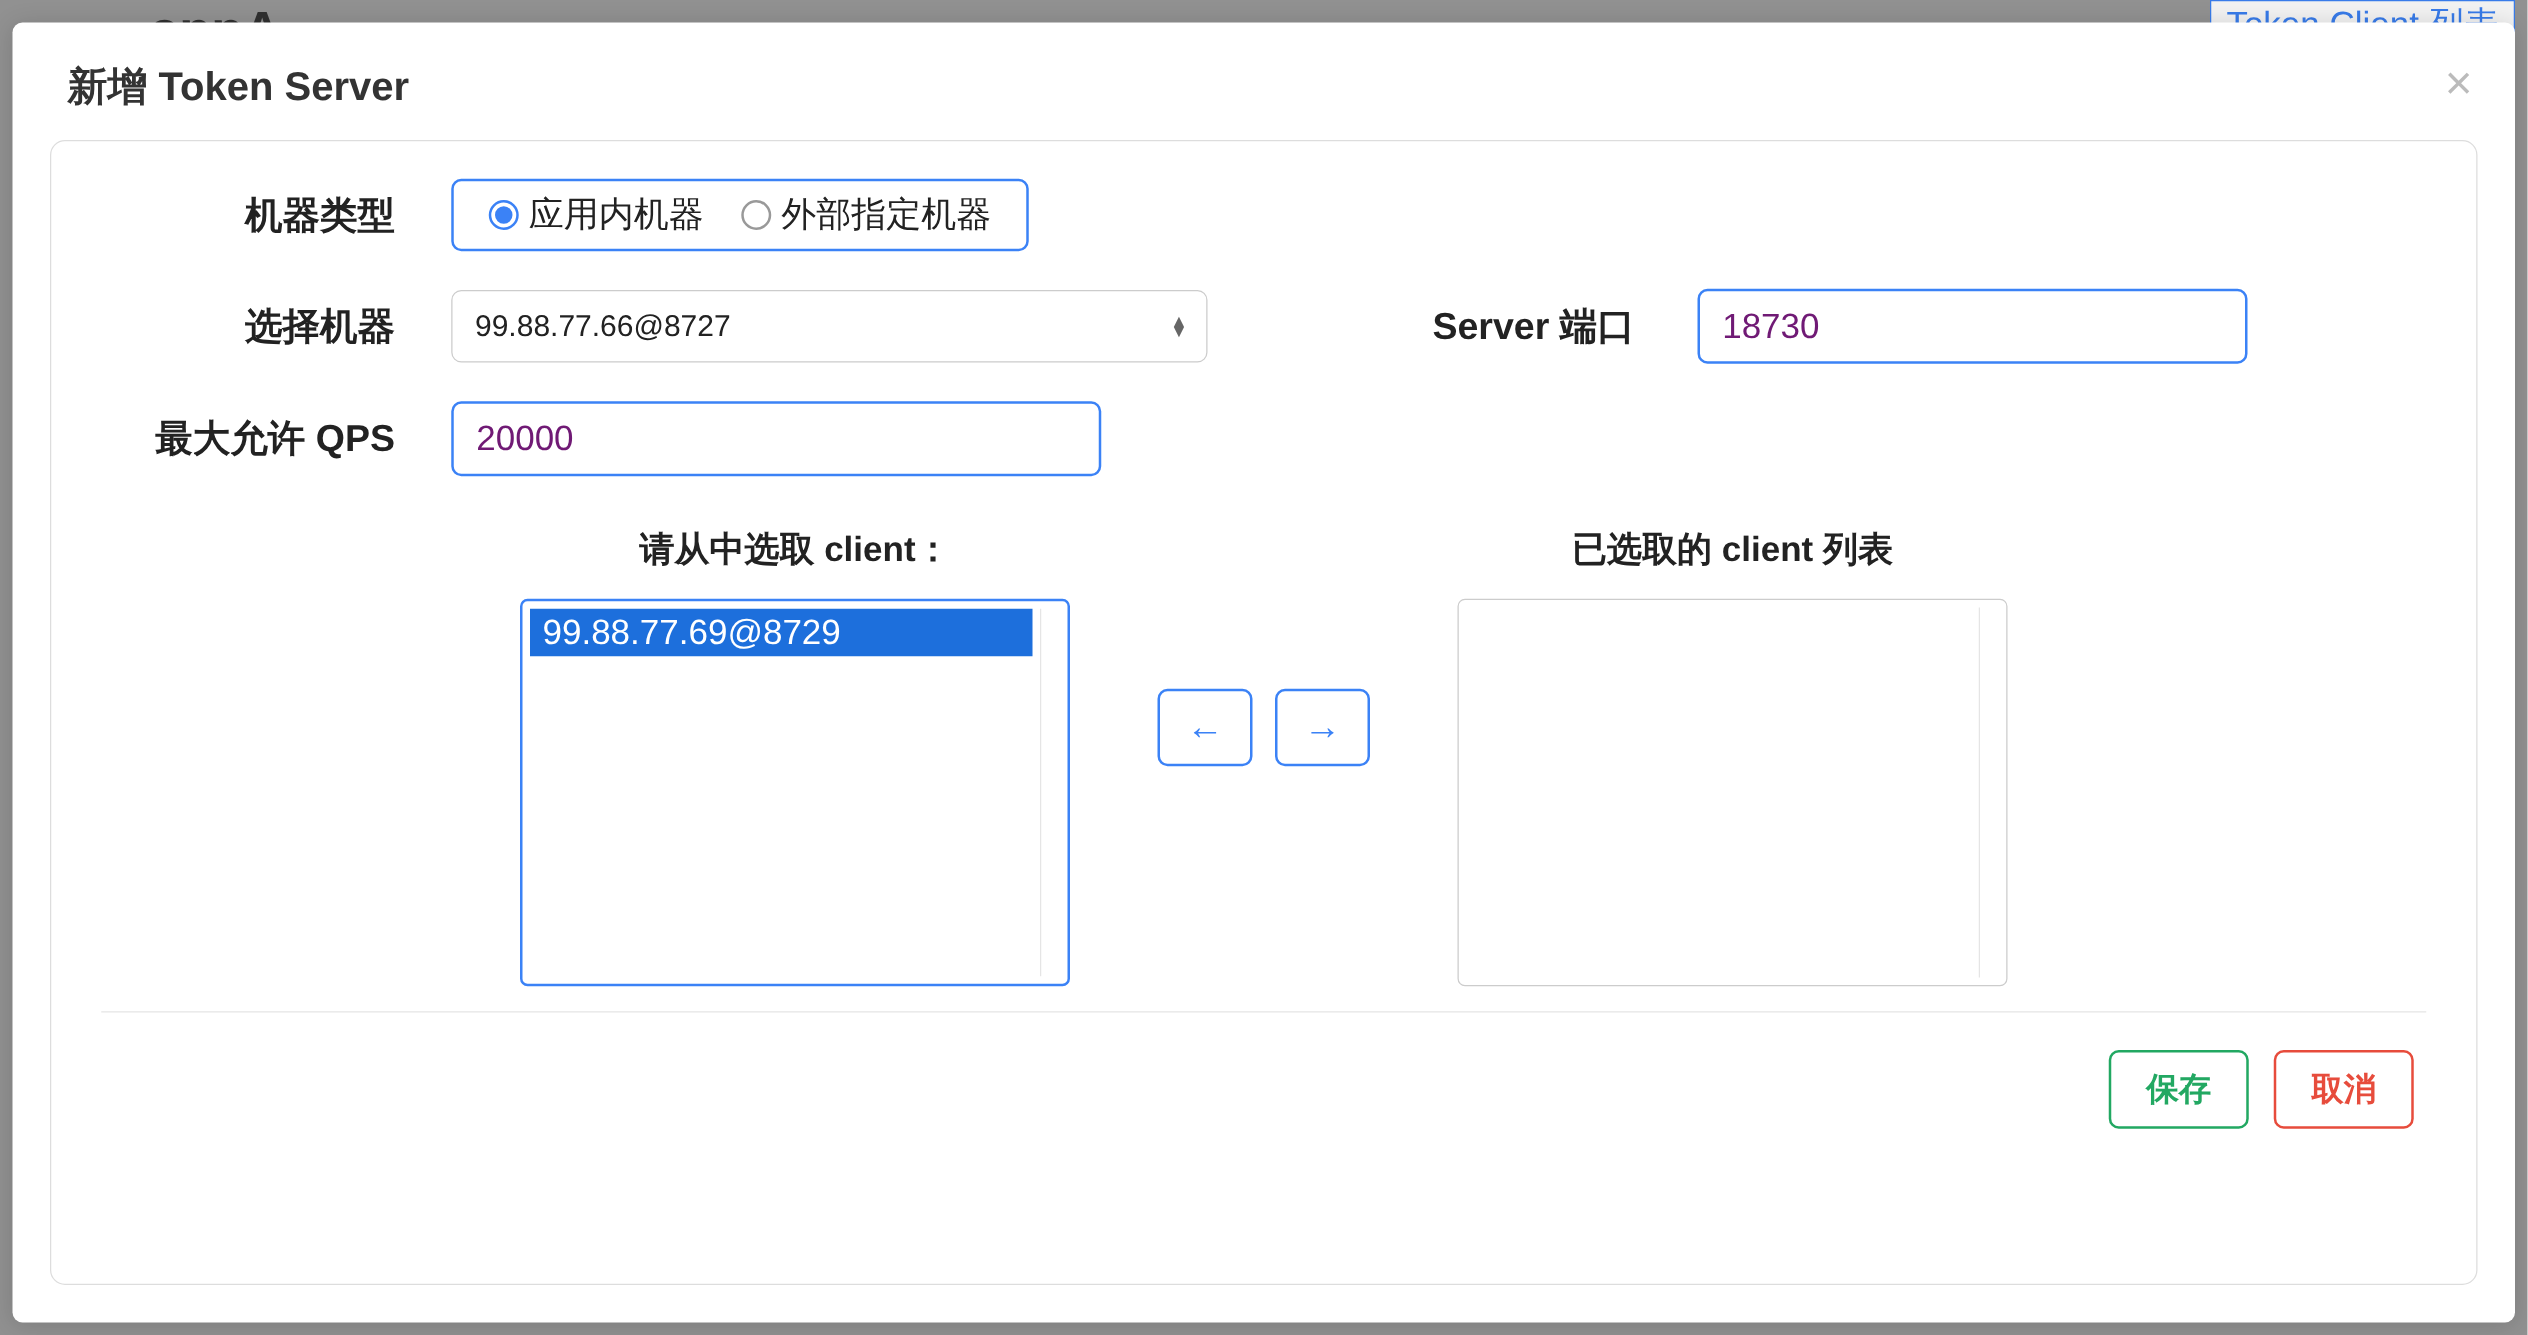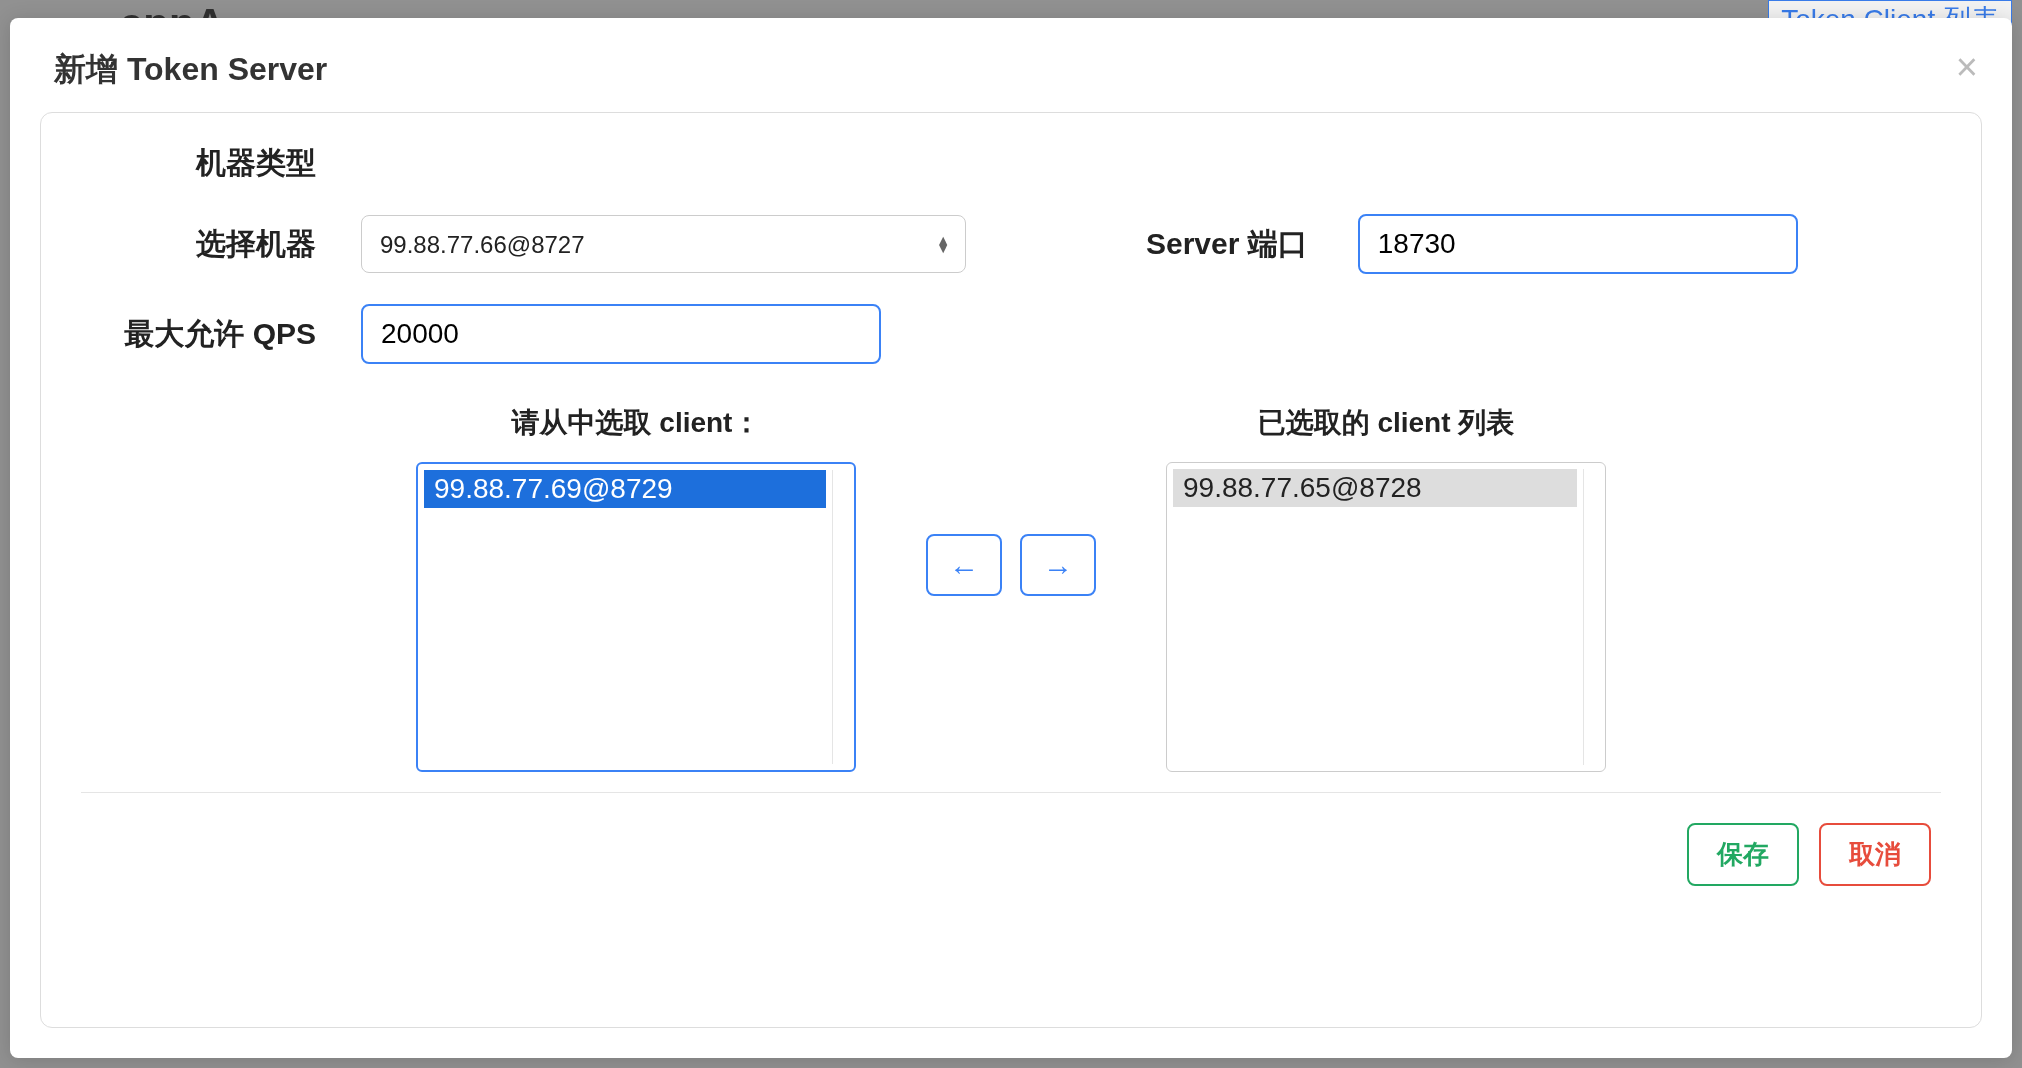--- a/index.html
+++ b/index.html
@@ -184,21 +184,21 @@
       margin-right: 30px;
       text-align: center;
     }
 
     .text-input {
       height: 60px;
       border: 2px solid #3b82f6;
       border-radius: 8px;
       font-size: 28px;
       padding: 0 18px;
-      color: #000000;
+      color: #701a75;
       outline: none;
     }
 
     .port-input {
       width: 440px;
     }
 
     .qps-input {
       width: 520px;
     }
@@ -333,20 +333,30 @@
   <div class="modal">
     <div class="modal-header">
       <div class="modal-title">新增 Token Server</div>
       <div class="close-btn">×</div>
     </div>
 
     <div class="modal-body">
 
       <div class="form-row">
         <div class="form-label">机器类型</div>
+        <div class="radio-group">
+          <label class="radio-option">
+            <span class="radio-circle selected"></span>
+            <span class="radio-label">应用内机器</span>
+          </label>
+          <label class="radio-option">
+            <span class="radio-circle"></span>
+            <span class="radio-label">外部指定机器</span>
+          </label>
+        </div>
       </div>
 
       <div class="form-row">
         <div class="form-label">选择机器</div>
         <div class="select-wrapper">
           <select class="select-input">
             <option>99.88.77.66@8727</option>
           </select>
           <div class="select-arrows">▲<br>▼</div>
         </div>
@@ -375,23 +385,20 @@
             <span>←</span>
           </button>
           <button class="arrow-btn">
             <span>→</span>
           </button>
         </div>
 
         <div class="transfer-column">
           <div class="transfer-title">已选取的 client 列表</div>
           <div class="list-box">
-            <div class="list-box-inner">
-              <div class="list-item highlighted">99.88.77.65@8728</div>
-            </div>
             <div class="list-scroll-hint"></div>
           </div>
         </div>
       </div>
 
       <div class="divider"></div>
 
       <div class="modal-footer">
         <button class="btn btn-save">保存</button>
         <button class="btn btn-cancel">取消</button>

